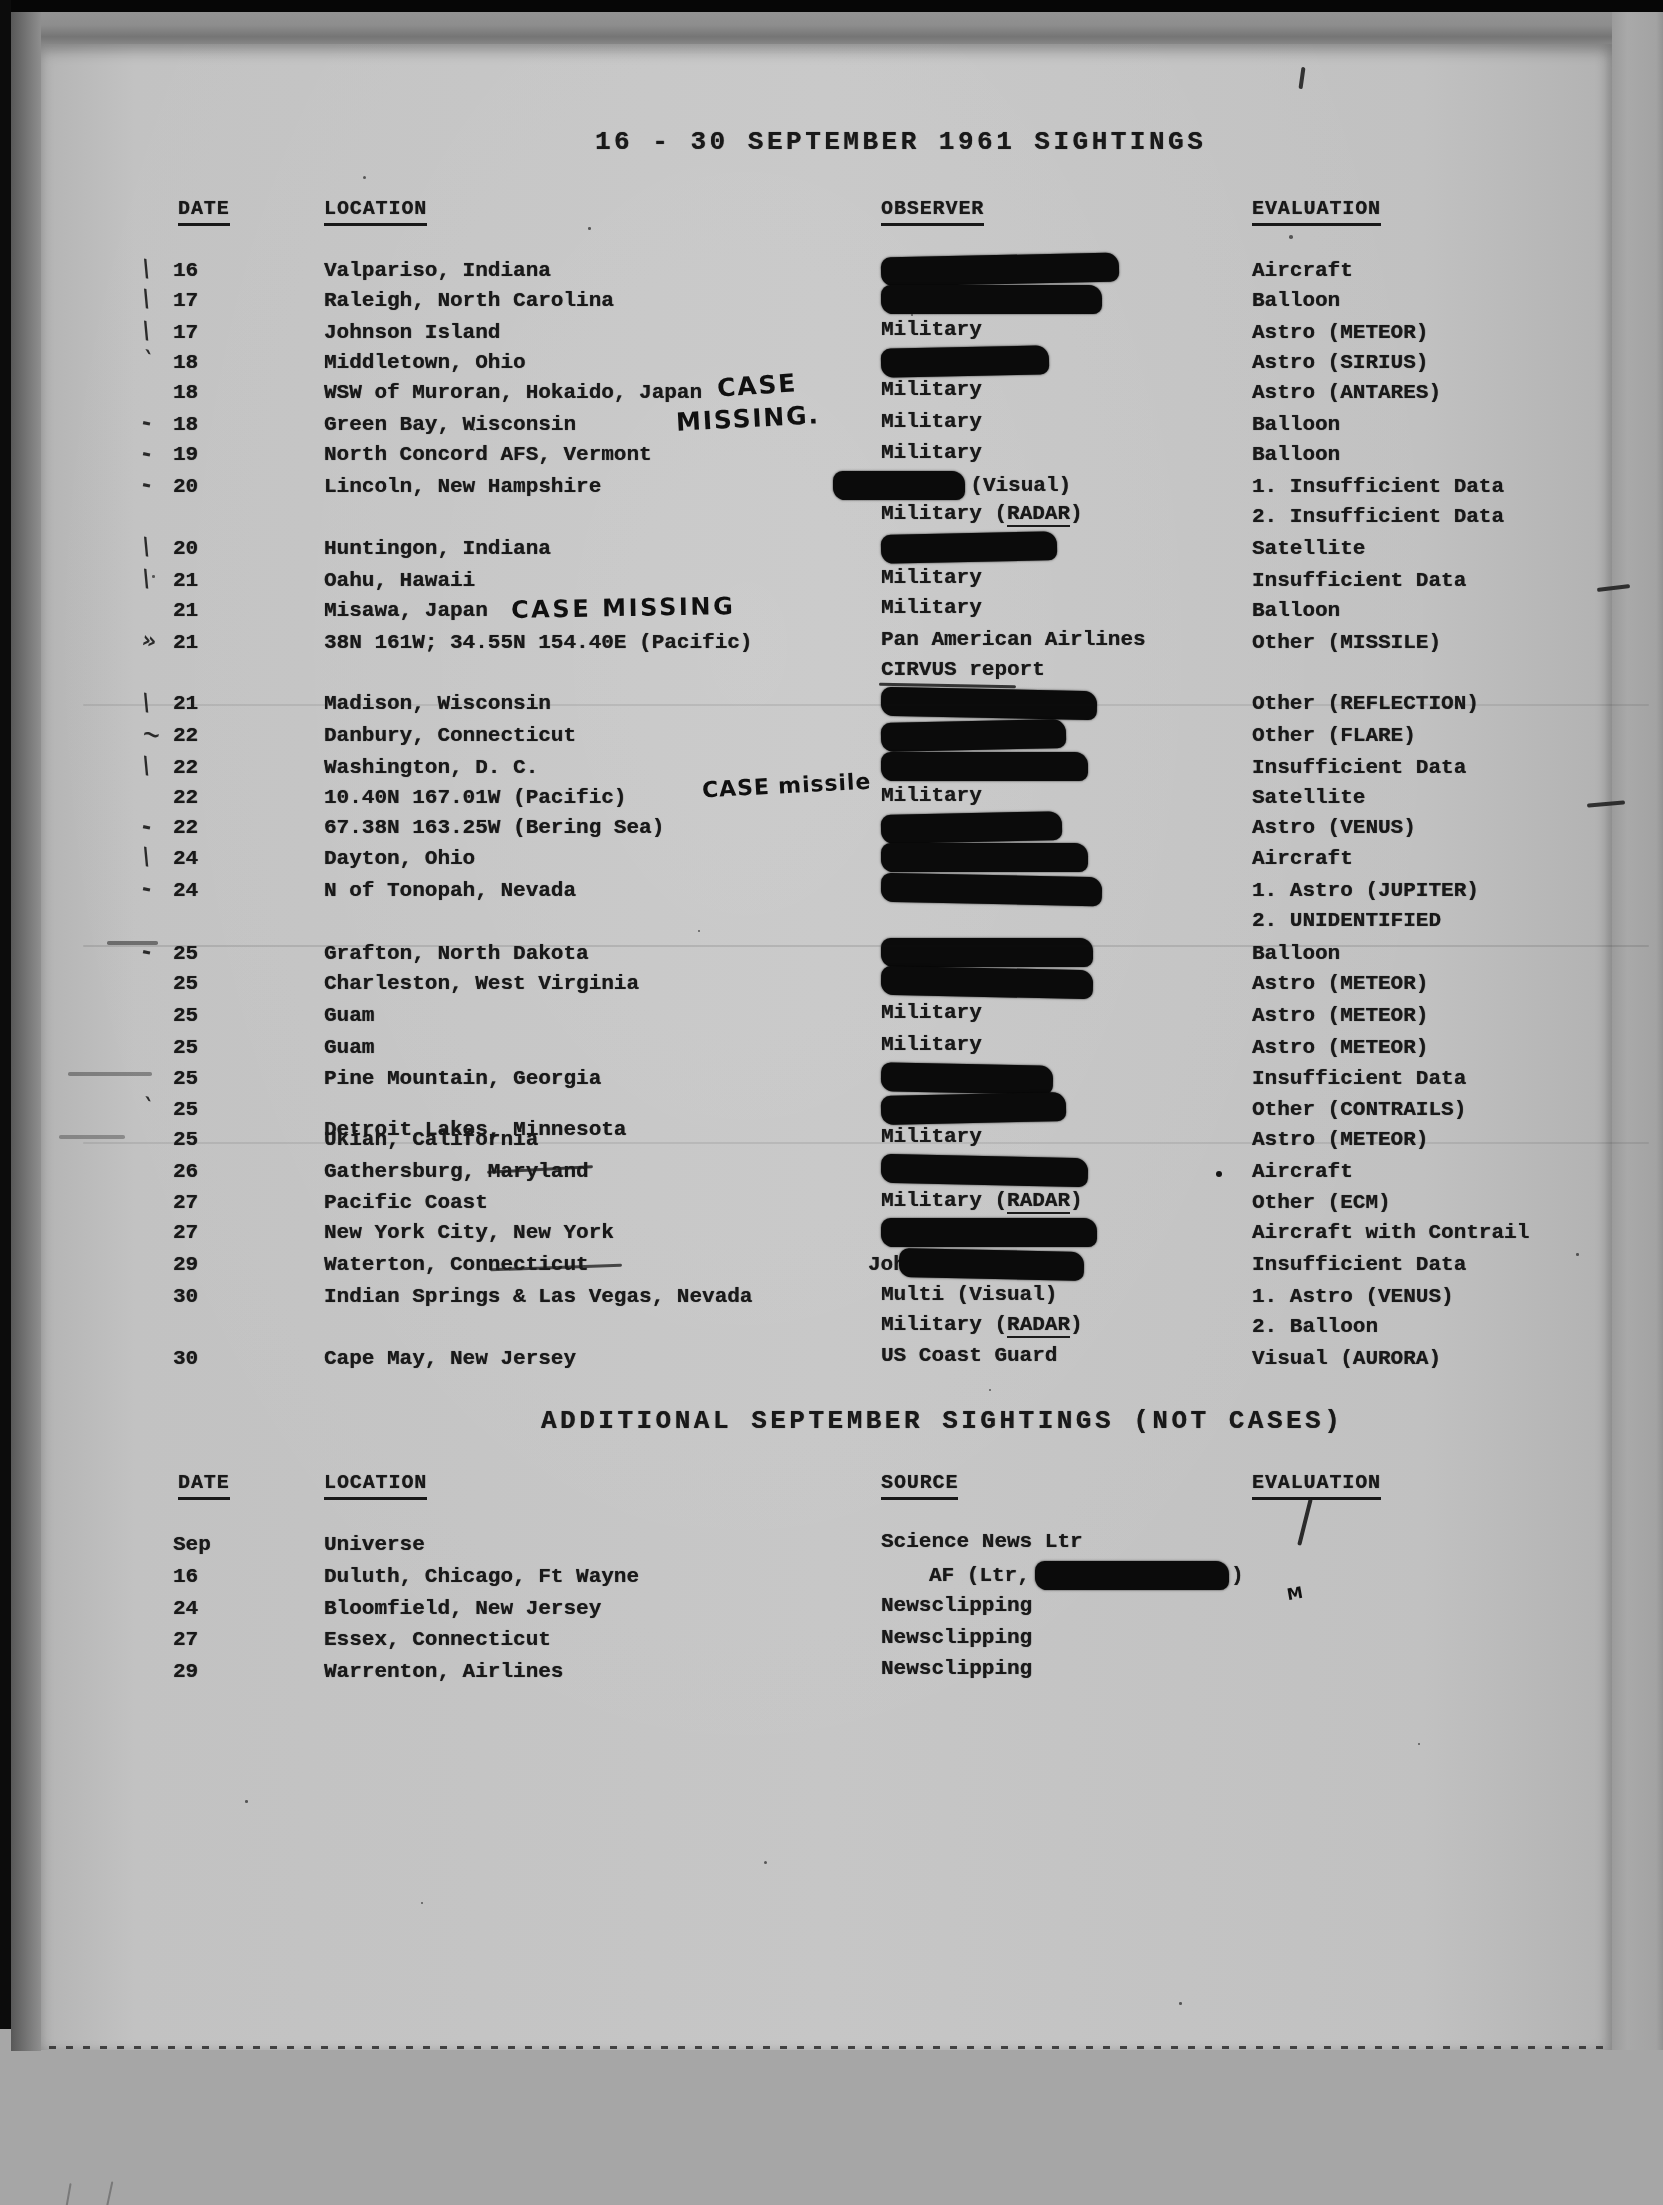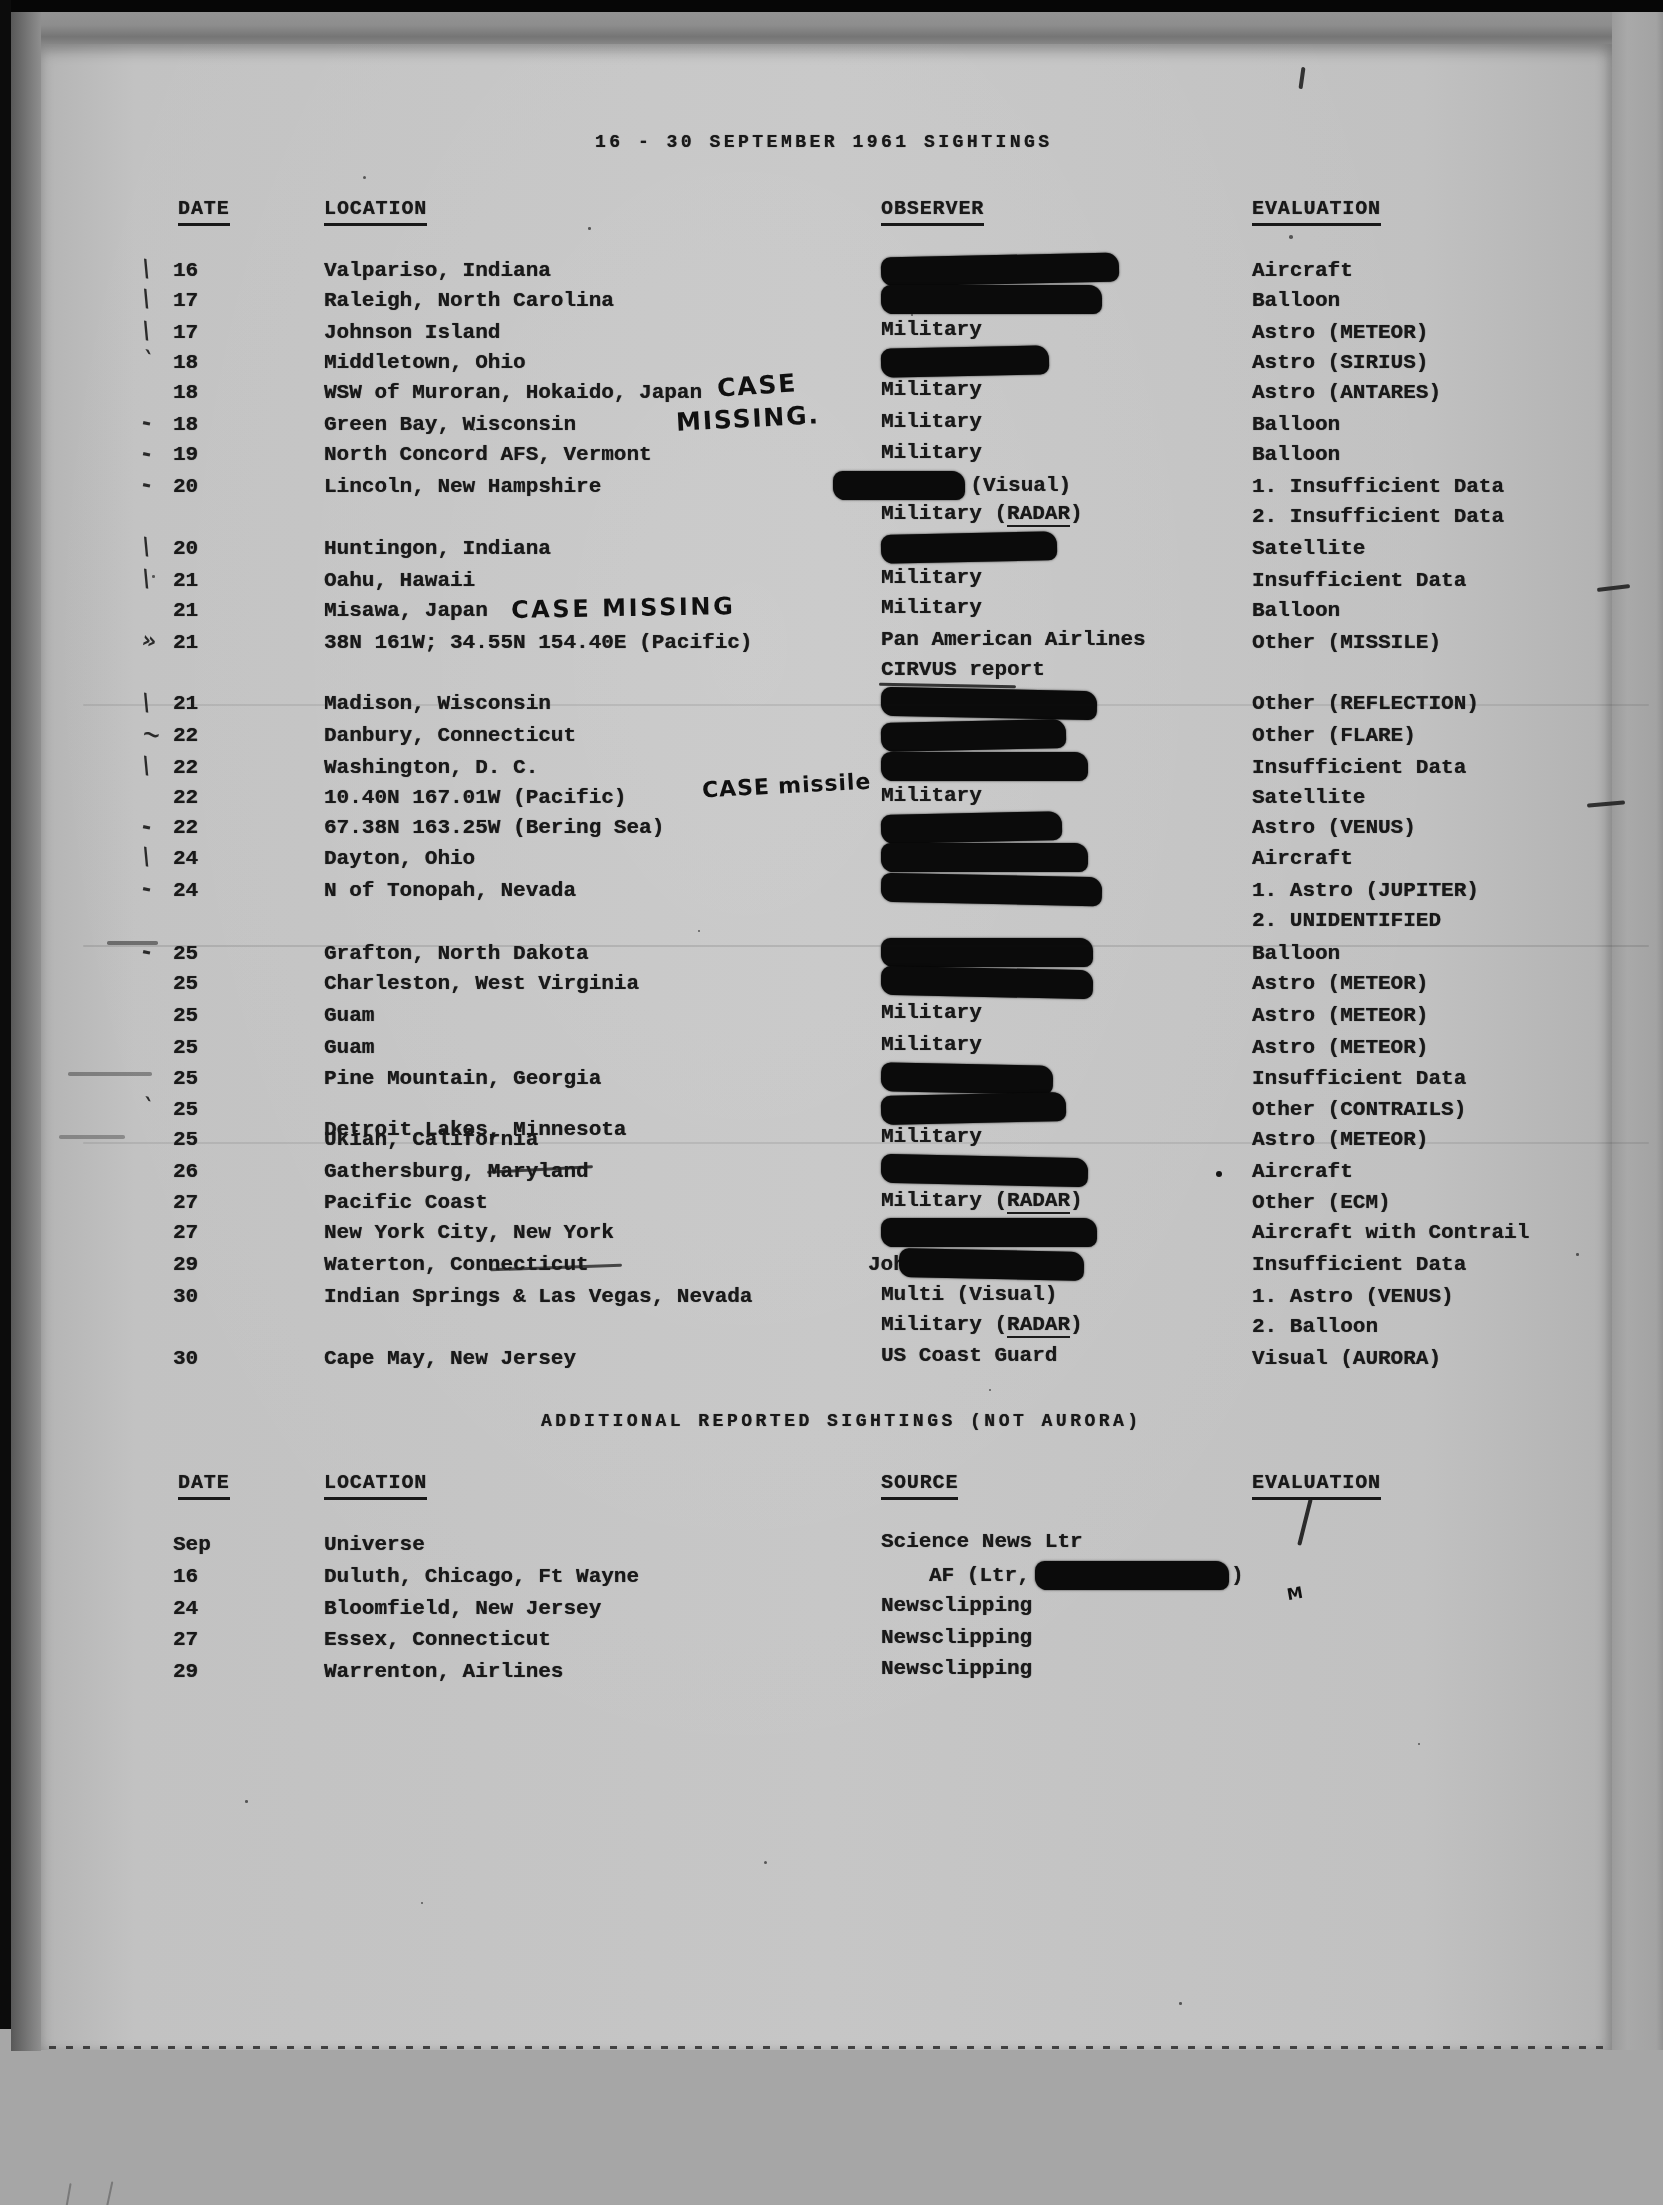--- a/index.html
+++ b/index.html
@@ -18,21 +18,21 @@
   .page{position:absolute;left:41px;top:44px;width:1571px;height:2006px;
         background:
           radial-gradient(ellipse at 45% 30%, rgba(255,255,255,.10), rgba(0,0,0,0) 60%),
           linear-gradient(90deg,#b4b4b4 0%,#c2c2c2 6%,#c6c6c6 50%,#c1c1c1 88%,#b2b2b2 100%);
         box-shadow:inset 0 8px 13.2px rgba(0,0,0,.22), inset -6.2px 0 11.5px rgba(0,0,0,.12);}
   .page-edge-dots{position:absolute;left:49px;top:2046px;width:1561px;height:2.6px;opacity:.85;
         background:repeating-linear-gradient(90deg,#2c2c2c 0 7px,transparent 7px 17px);}
   
   .t{position:absolute;color:#191919;font-weight:700;font-size:21px;line-height:25px;
      white-space:pre;text-shadow:0 0 0.9px rgba(15,15,15,.65),0.4px 0.4px 0 rgba(25,25,25,.28);}
-  .title{font-size:18px;letter-spacing:3.5px;}
+  .title{font-size:26px;letter-spacing:3.5px;}
   .hdr{font-size:20px;letter-spacing:0.9px;border-bottom:3.5px solid #181818;padding-bottom:2.2px;}
   .u{border-bottom:2.6px solid #1c1c1c;padding-bottom:0.4px;}
   .redact{display:inline-block;background:#0b0b0b;height:29px;border-radius:9.7px 13.2px 8.8px 12.3px;
           box-shadow:0 0 2.2px rgba(0,0,0,.8);vertical-align:middle;}
   .obswrap{position:absolute;display:flex;align-items:center;gap:5.3px;}
   
   .hand{position:absolute;color:#101010;font-family:"DejaVu Sans",sans-serif;font-weight:700;
         white-space:pre;}
   .mark{position:absolute;background:#1a1a1a;border-radius:1.8px;}
   .dotmark{position:absolute;background:#141414;border-radius:50%;}
@@ -278,21 +278,21 @@
         </div>
         <div class="t" style="left: 1211px; top: 1270px;">2. Balloon</div>
         <div class="t" style="left: 132px; top: 1302px;">30</div>
         <div class="t" style="left: 283px; top: 1302px;">Cape May, New Jersey</div>
         <div class="obswrap" style="left: 840px; top: 1299px;">
           <span class="t" style="position: static;"><span>US Coast Guard</span></span>
         </div>
         <div class="t" style="left: 1211px; top: 1302px;">Visual (AURORA)</div>
       </div>
 
-    <div class="t title" style="left:500px;top:1365px">ADDITIONAL REPORTED SIGHTINGS (NOT AURORA)</div>
+    <div class="t title" style="left:500px;top:1365px">ADDITIONAL SEPTEMBER SIGHTINGS (NOT CASES)</div>
     <div id="t2-headers">
         <div class="t hdr" style="left: 137px; top: 1426px; position: absolute;">DATE</div>
         <div class="t hdr" style="left: 283px; top: 1426px; position: absolute;">LOCATION</div>
         <div class="t hdr" style="left: 840px; top: 1426px; position: absolute;">SOURCE</div>
         <div class="t hdr" style="left: 1211px; top: 1426px; position: absolute;">EVALUATION</div>
       </div>
     <div id="t2-rows">
         <div class="t" style="left: 132px; top: 1488px;">Sep</div>
         <div class="t" style="left: 283px; top: 1488px;">Universe</div>
         <div class="obswrap" style="left: 840px; top: 1485px;">

